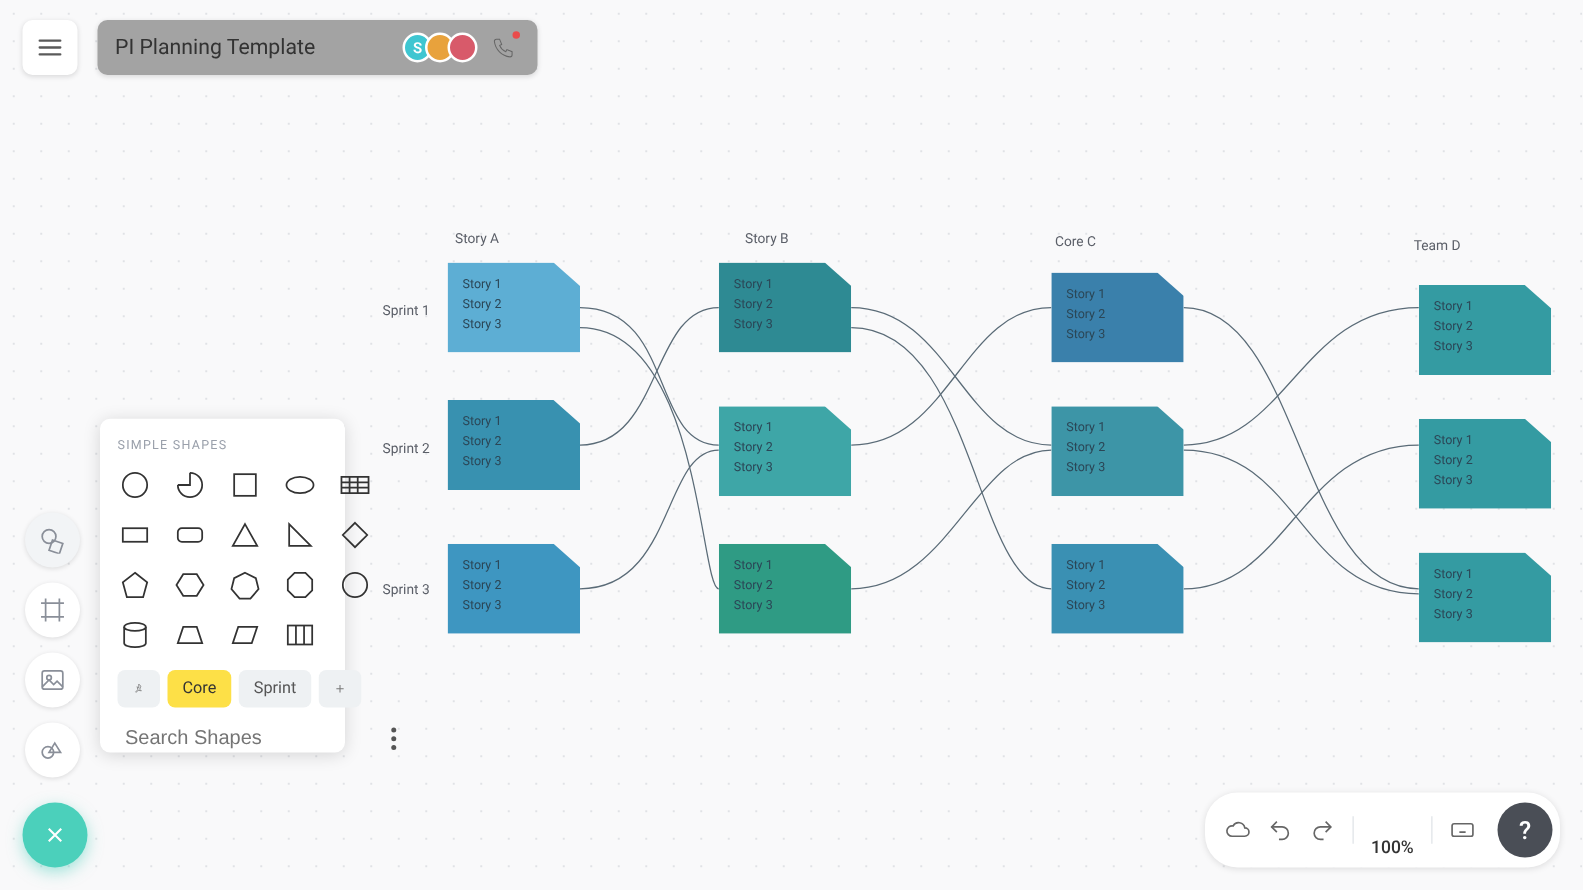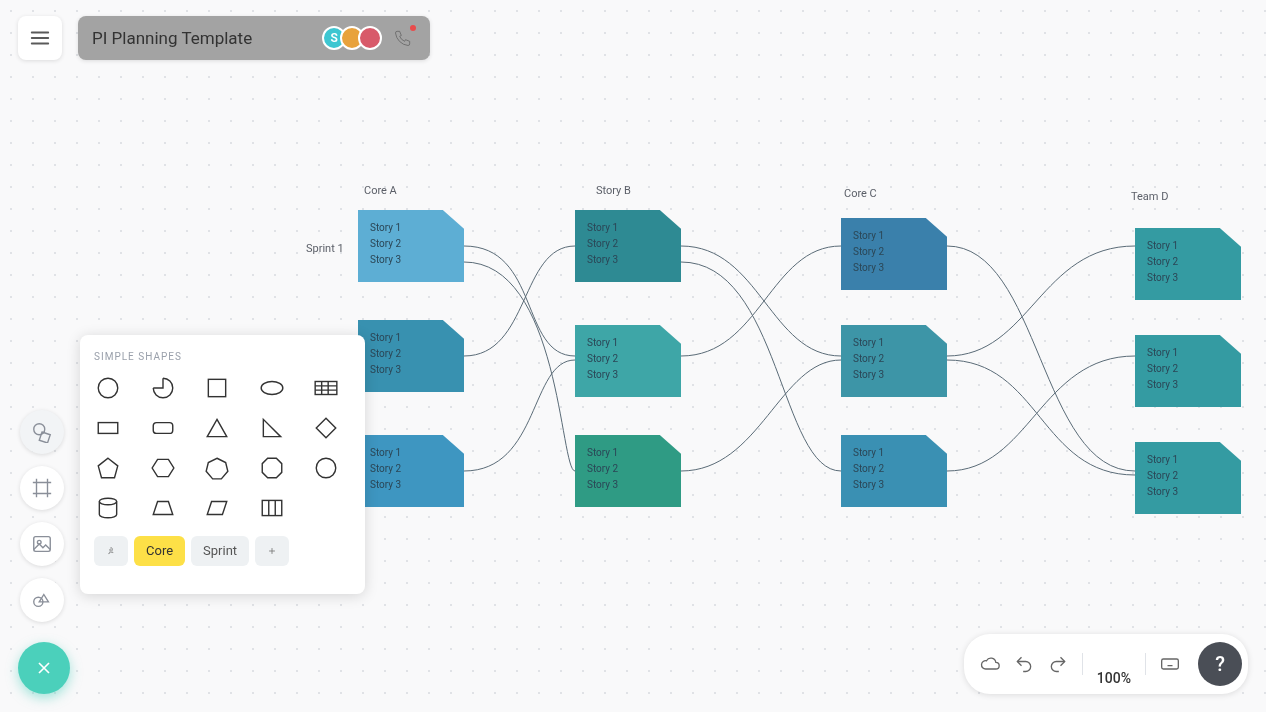--- a/index.html
+++ b/index.html
@@ -81,25 +81,25 @@
     border-radius: 50%;
     display: flex; align-items: center; justify-content: center;
     cursor: pointer;
     box-shadow: 0 4px 12px rgba(75,208,187,.5);
   }
   .close-fab svg { width: 20px; height: 20px; stroke: #fff; stroke-width: 2; }
   
   .shapes-panel {
     position: absolute;
     left: 80px; top: 335px;
-    width: 285px;
+    width: 196px;
     background: #fff;
     border-radius: 8px;
     box-shadow: 0 2px 14px rgba(0,0,0,.15);
-    padding: 16px 14px 14px;
+    padding: 16px 14px 0;
   }
   .shapes-panel .hdr {
     font-size: 10px;
     letter-spacing: 1px;
     color: #9aa0ab;
     margin-bottom: 12px;
   }
   .shape-grid {
     display: grid;
     grid-template-columns: repeat(5, 1fr);
@@ -174,21 +174,21 @@
     <path d="M681,246 C760,246 770,356 841,356"></path>
     <path d="M681,262 C780,262 780,471 841,471"></path>
     <path d="M681,356 C760,356 770,246 841,246"></path>
     <path d="M681,471 C760,471 780,360 841,360"></path>
     <path d="M947,246 C1040,246 1040,471 1135,471"></path>
     <path d="M947,356 C1030,356 1040,246 1135,246"></path>
     <path d="M947,360 C1040,360 1040,475 1135,475"></path>
     <path d="M947,471 C1030,471 1040,356 1135,356"></path>
   </svg>
 
-  <span class="team-lbl" style="left:364px;top:184px">Core A</span>
+  <span class="team-lbl" style="left:364px;top:184px">Story A</span>
   <span class="team-lbl" style="left:596px;top:184px">Story B</span>
   <span class="team-lbl" style="left:844px;top:187px">Core C</span>
   <span class="team-lbl" style="left:1131px;top:190px">Team D</span>
 
   <span class="sprint-lbl" style="left:306px;top:242px">Sprint 1</span>
   <span class="sprint-lbl" style="left:306px;top:352px">Sprint 2</span>
   <span class="sprint-lbl" style="left:306px;top:465px">Sprint 3</span>
 
   <div class="card" style="left:358px;top:210px;background:#5daed4">
     <div>Story 1</div>
@@ -424,20 +424,32 @@
         </svg>
     </div>
     <div class="chip active">Core</div>
     <div class="chip">Sprint</div>
     <div class="chip icon-chip">
       <svg viewBox="0 0 24 24" width="16" height="16" stroke="#777" stroke-width="2">
           <path d="M12 5v14M5 12h14"></path>
         </svg>
     </div>
   </div>
+  <div class="search-row">
+    <svg class="mag" viewBox="0 0 24 24">
+        <circle cx="10" cy="10" r="7"></circle>
+        <path d="M21 21l-6-6"></path>
+      </svg>
+    <input placeholder="Search Shapes" style="">
+    <div class="dots">
+        <span></span>
+        <span></span>
+        <span></span>
+      </div>
+  </div>
 </div>
 
 <div class="bottom-right">
   <div class="btn">
     <svg viewBox="0 0 24 24">
         <path d="M7 18a5 5 0 1 1 .8-9.9A6 6 0 0 1 19 10a4 4 0 0 1 0 8H7z"></path>
       </svg>
   </div>
   <div class="btn">
     <svg viewBox="0 0 24 24">

